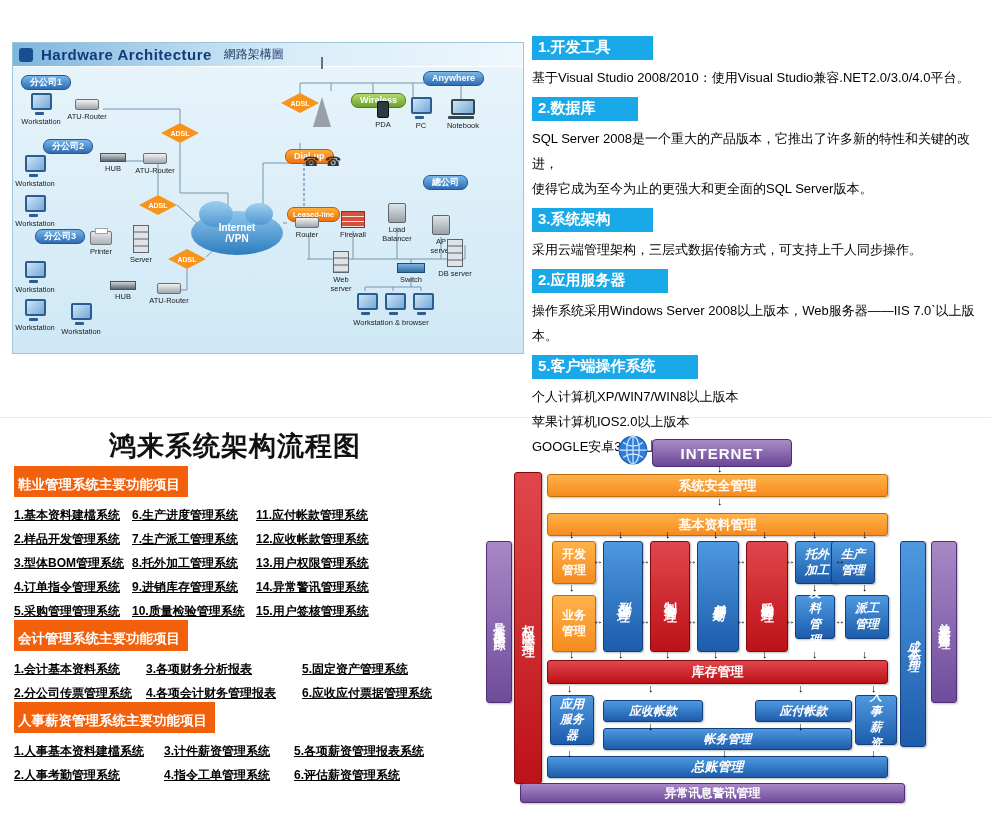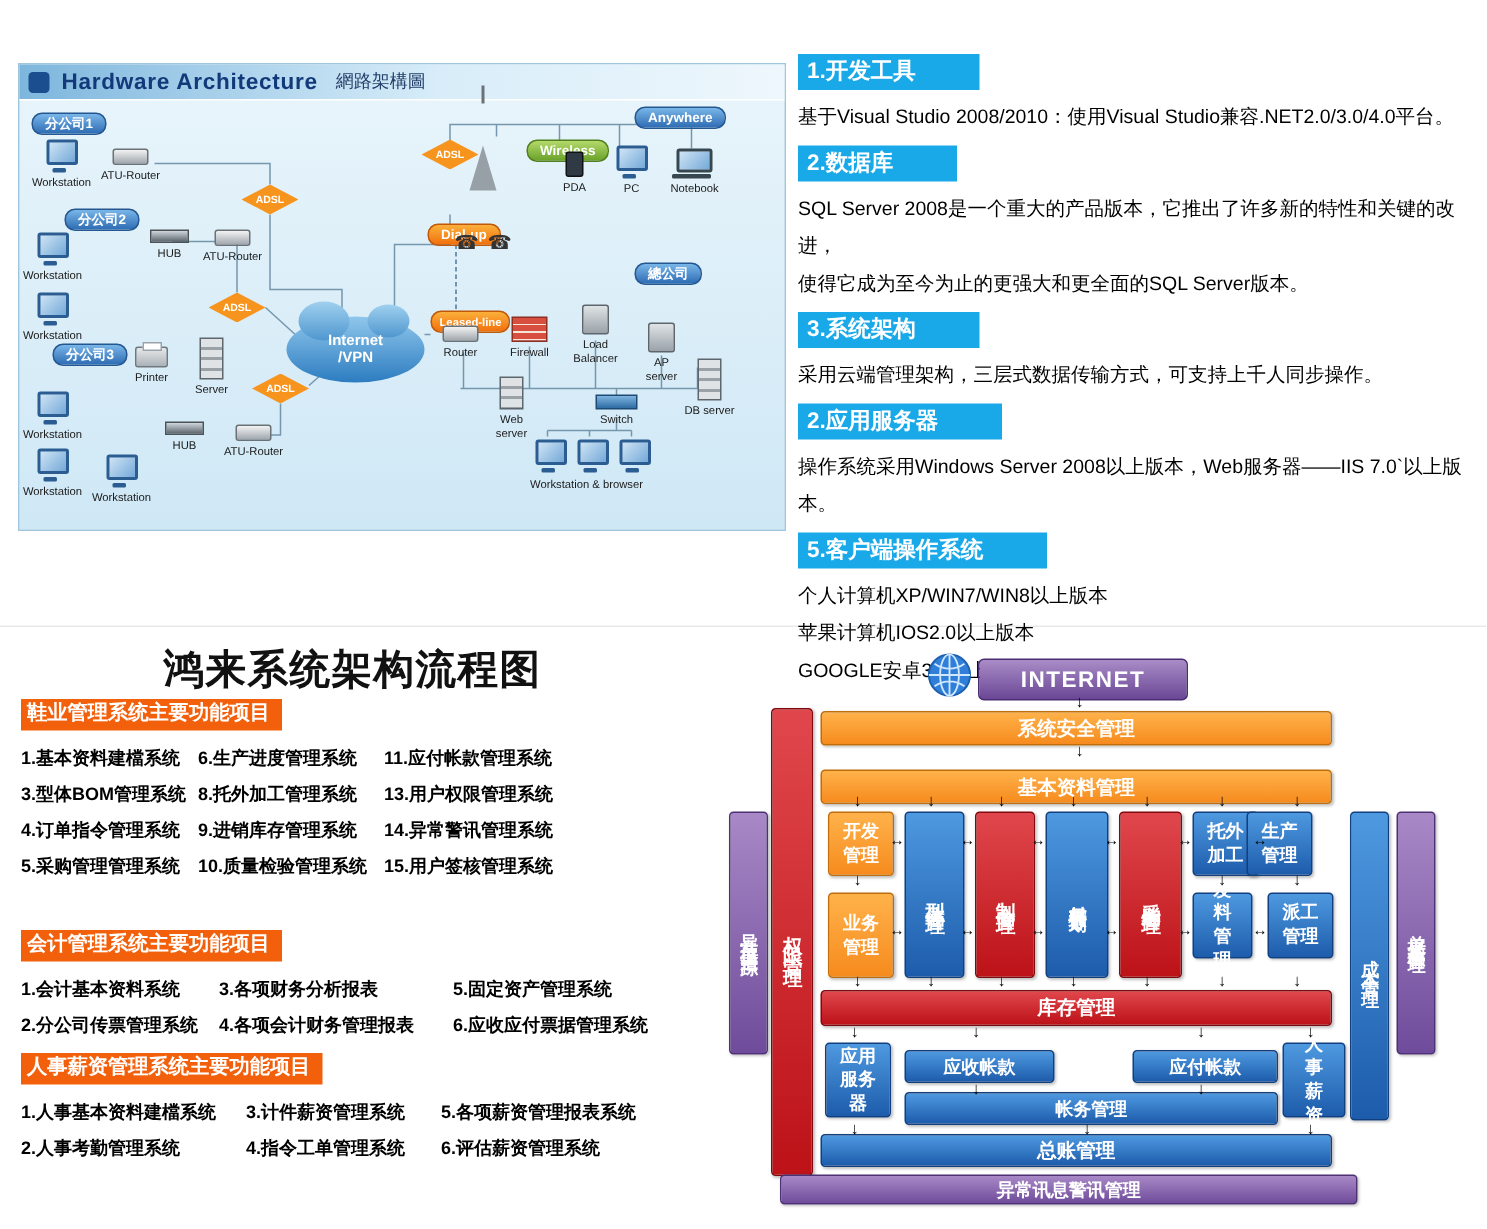--- a/index.html
+++ b/index.html
@@ -60,35 +60,35 @@
   .spec-block{margin-bottom:7px;}
   .spec-header{display:inline-block;background:#19a9e8;color:#fff;font-weight:bold;font-size:15px;
                padding:2px 42px 3px 6px;margin-bottom:5px;}
   .spec-line{font-size:13px;color:#000;line-height:25px;}
 
   
   .b-title{position:absolute;left:0;top:428px;width:470px;text-align:center;
            font-size:27px;font-weight:bold;color:#111;letter-spacing:1px;}
   .grp{position:absolute;left:14px;width:466px;}
   .grp-h{display:inline-block;background:#f3600b;color:#fff;font-weight:bold;font-size:13.5px;
-         padding:0 8px 3px 4px;margin-bottom:6px;}
+         padding:10px 8px 3px 4px;margin-bottom:6px;}
   .grp-row{display:flex;height:24px;align-items:center;font-weight:bold;font-size:12px;color:#000;}
-  .cell{display:block;white-space:nowrap;}
+  .cell{display:block;white-space:nowrap;text-decoration:underline;}
   .g1 .c1{width:118px}.g1 .c2{width:124px}
   .g2 .c1{width:132px}.g2 .c2{width:156px}
   .g3 .c1{width:150px}.g3 .c2{width:130px}
 
   
   .flow{position:absolute;left:480px;top:432px;width:511px;height:384px;}
   .fbox{position:absolute;display:flex;align-items:center;justify-content:center;text-align:center;
         color:#fff;font-weight:bold;border-radius:3px;border:1px solid;box-shadow:1px 1px 2px rgba(0,0,0,.25);
         box-sizing:border-box;font-size:13px;}
   .f-or{background:linear-gradient(180deg,#ffb24a,#f68b1e);border-color:#c06e0b;}
   .f-rd{background:linear-gradient(180deg,#e0474c,#bc1218);border-color:#820a0f;}
-  .f-bl{background:linear-gradient(180deg,#4e99e0,#1d5cab);border-color:#123f7e;}
+  .f-bl{background:linear-gradient(180deg,#4e99e0,#1d5cab);border-color:#123f7e;font-style:italic;}
   .f-pu{background:linear-gradient(180deg,#a888c6,#6f4c9b);border-color:#4e3174;}
   .sm{font-size:12px;line-height:1.3;padding:0 9px;}
   .vert{writing-mode:vertical-rl;text-orientation:upright;letter-spacing:3px;}
   .vert.wide{letter-spacing:7px;}
   .inet{left:172px;top:7px;width:138px;height:26px;background:linear-gradient(180deg,#a98cc6,#6a4796);
         border:1px solid #4a2d72;border-radius:4px;color:#fff;font-weight:bold;font-size:15px;letter-spacing:1px;
         position:absolute;display:flex;align-items:center;justify-content:center;}
   .globe{position:absolute;left:138px;top:3px;}
   .ar{position:absolute;font-size:11px;font-weight:bold;color:#000;line-height:1;}
   .ar.h{font-size:10px;}
@@ -226,21 +226,21 @@
     <div class="node" style="left:362px;top:160px">
       <div class="ic-lb"></div>
       <div class="lbl">Load
 Balancer</div>
     </div>
     <div class="node" style="left:406px;top:172px">
       <div class="ic-lb"></div>
       <div class="lbl">AP
 server</div>
     </div>
-    <div class="node" style="left:438px;top:196px">
+    <div class="node" style="left:420px;top:196px">
       <div class="ic-server"></div>
       <div class="lbl">DB server</div>
     </div>
     <div class="node" style="left:306px;top:208px">
       <div class="ic-server" style="height:20px"></div>
       <div class="lbl">Web
 server</div>
     </div>
     <div class="node" style="left:376px;top:220px">
       <div class="ic-switch"></div>
@@ -279,20 +279,25 @@
   </div>
 
   <div class="b-title">鸿来系统架构流程图</div>
 
   <div class="grp g1" style="top:466px">
     <div class="grp-h">鞋业管理系统主要功能项目</div>
     <div class="grp-row">
       <span class="cell c1">1.基本资料建檔系统</span>
       <span class="cell c2">6.生产进度管理系统</span>
       <span class="cell c3">11.应付帐款管理系统</span>
+    </div>
+    <div class="grp-row">
+      <span class="cell c1">2.样品开发管理系统</span>
+      <span class="cell c2">7.生产派工管理系统</span>
+      <span class="cell c3">12.应收帐款管理系统</span>
     </div>
     <div class="grp-row">
       <span class="cell c1">3.型体BOM管理系统</span>
       <span class="cell c2">8.托外加工管理系统</span>
       <span class="cell c3">13.用户权限管理系统</span>
     </div>
     <div class="grp-row">
       <span class="cell c1">4.订单指令管理系统</span>
       <span class="cell c2">9.进销库存管理系统</span>
       <span class="cell c3">14.异常警讯管理系统</span>

